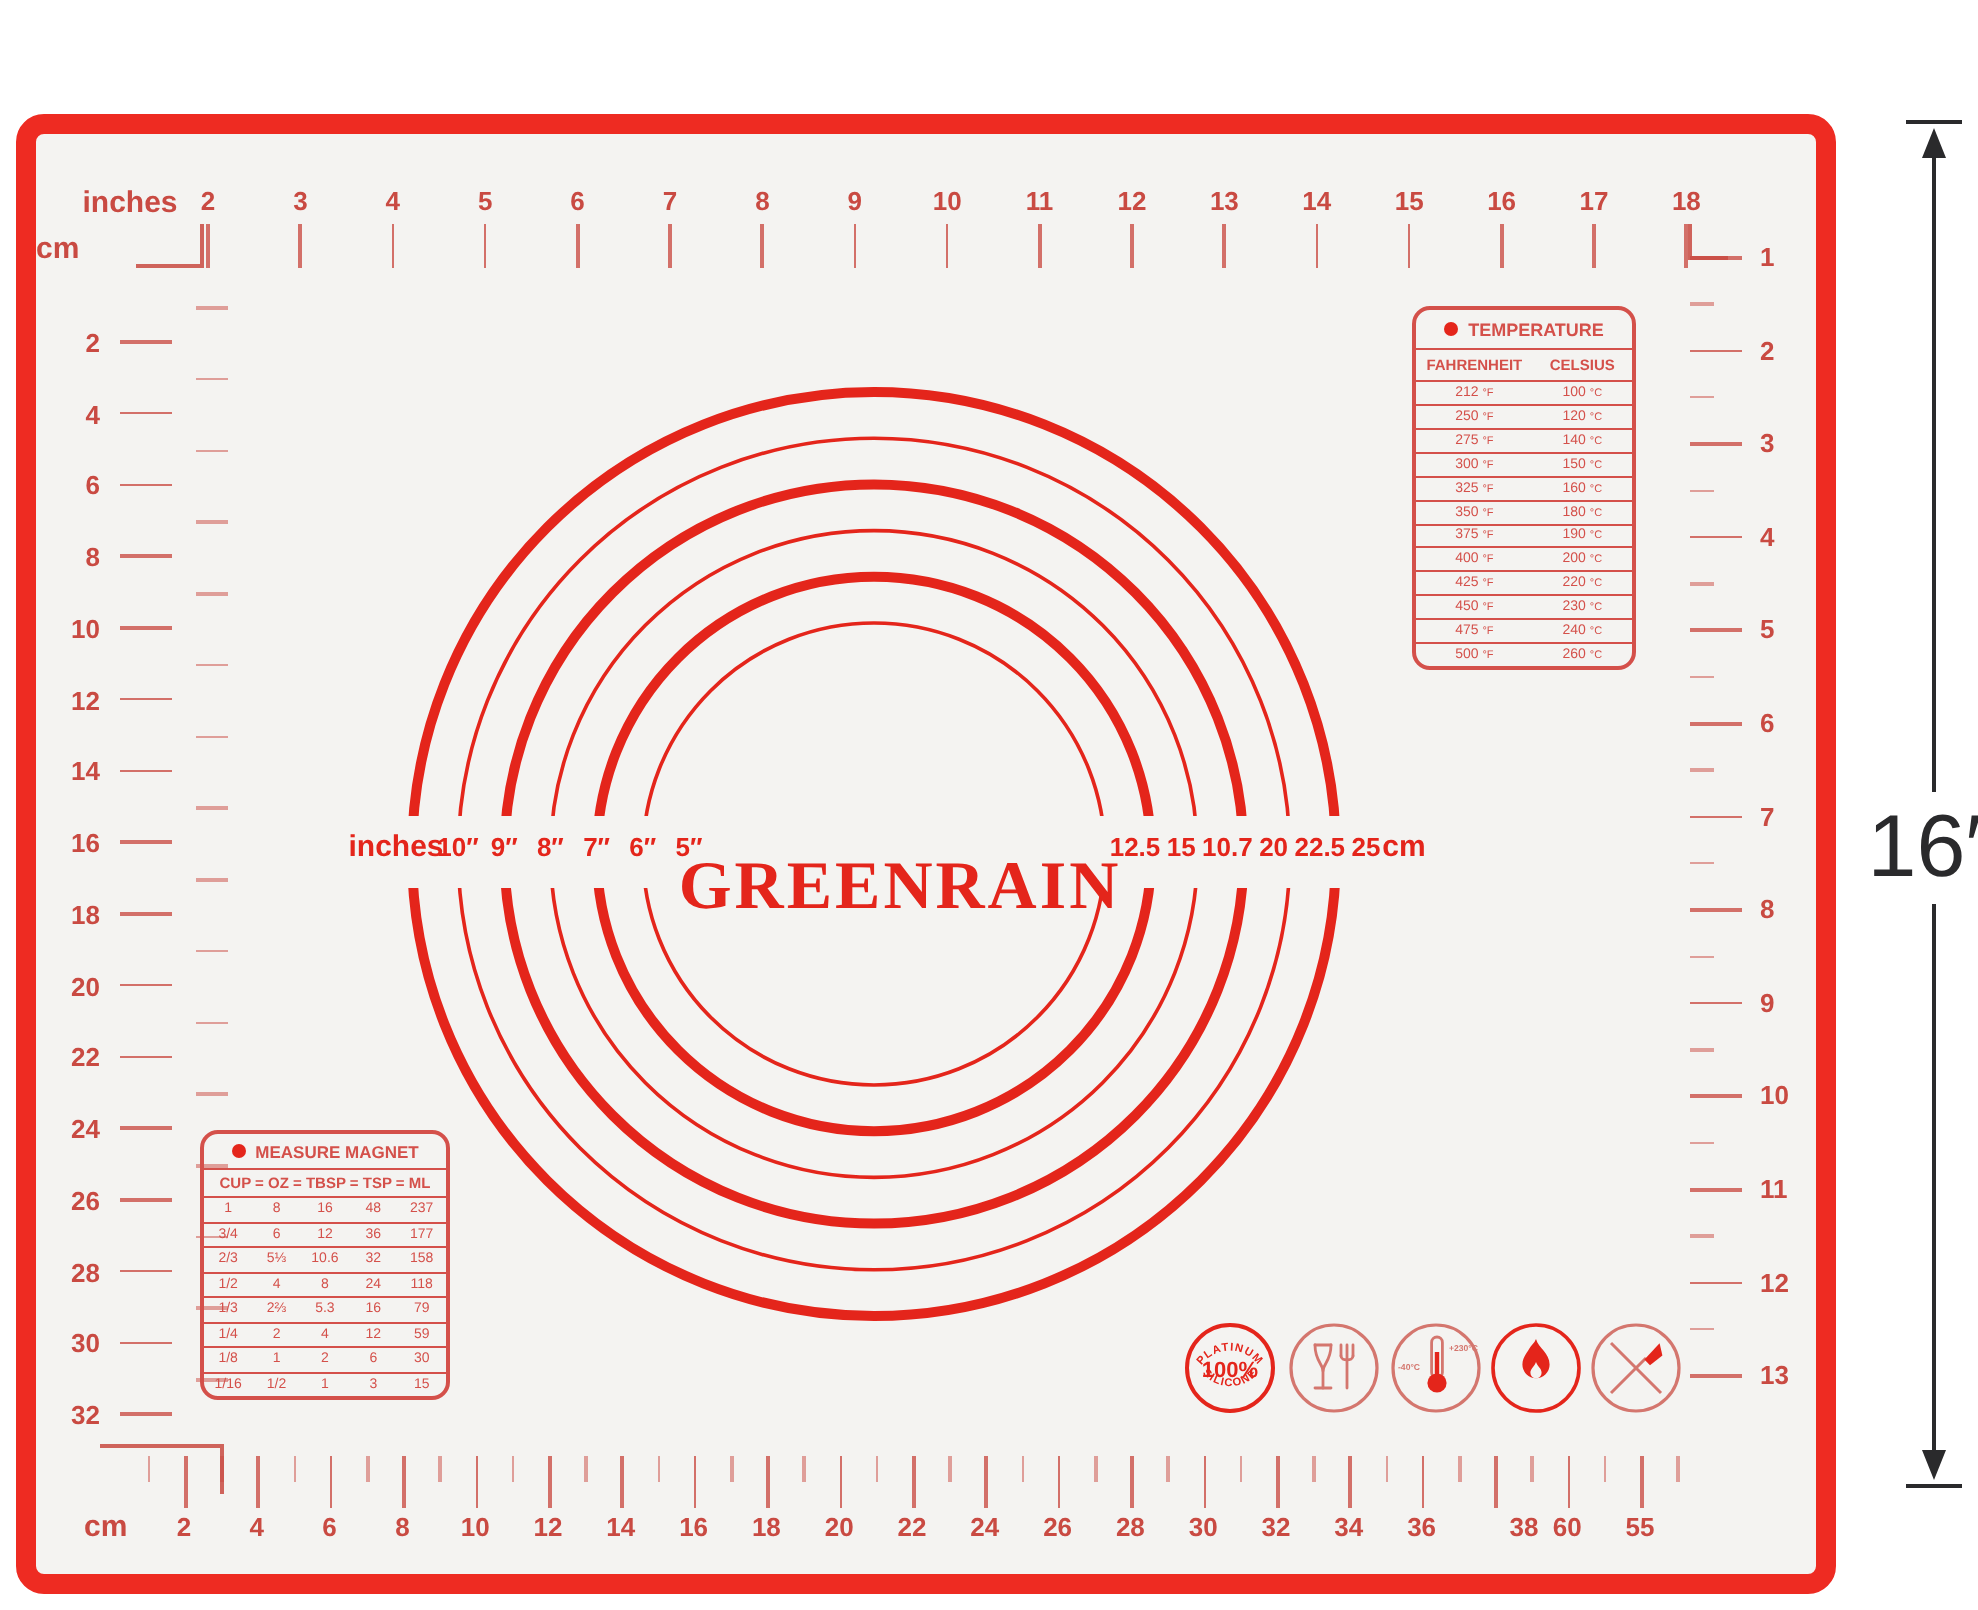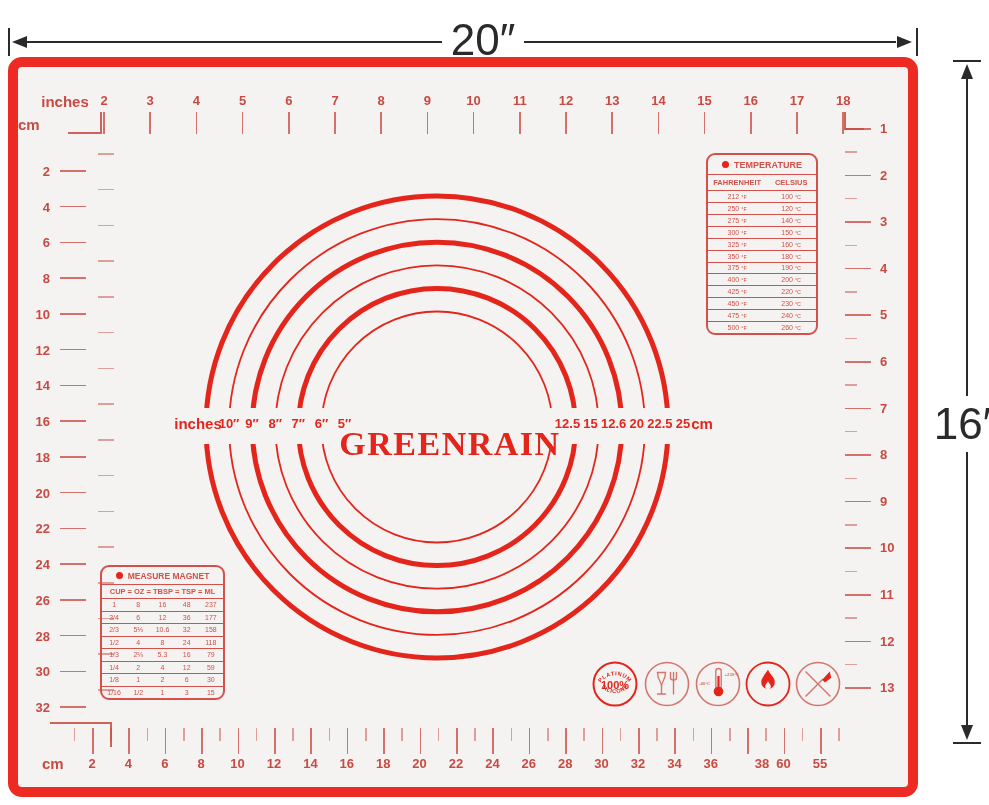--- a/index.html
+++ b/index.html
@@ -65,29 +65,20 @@
   .badge-arc{fill:var(--bright-red);font-size:5.6px;font-weight:bold;letter-spacing:.6px;
              font-family:"Liberation Sans",sans-serif;}
   .badge-center{fill:var(--bright-red);font-size:11px;font-weight:bold;font-family:"Liberation Sans",sans-serif;}
   .thermo-txt{fill:var(--soft-red);font-size:4.3px;font-weight:bold;font-family:"Liberation Sans",sans-serif;}
 </style>
 </head>
 <body>
 
 <div class="stage">
 
-  <div class="dim-top">
-    <div class="cap-v" style="left:0;top:0;"></div>
-    <div class="arr left" style="left:4px;"></div>
-    <div class="dline-h" style="left:19px;width:415px;"></div>
-    <div class="dim-label" style="left:436px;top:-10px;width:78px;">20″</div>
-    <div class="dline-h" style="left:516px;width:372px;"></div>
-    <div class="arr right" style="left:889px;"></div>
-    <div class="cap-v" style="right:0;top:0;"></div>
-  </div>
 
   <div class="dim-right">
     <div class="cap-h" style="left:5px;top:0;"></div>
     <div class="arr up" style="top:4px;"></div>
     <div class="dline-v" style="top:19px;height:317px;"></div>
     <div class="dim-label" style="left:-22px;top:342px;width:80px;">16″</div>
     <div class="dline-v" style="top:392px;height:273px;"></div>
     <div class="arr down" style="top:665px;"></div>
     <div class="cap-h" style="left:5px;bottom:0;"></div>
   </div>
@@ -479,18 +470,18 @@
     </svg>
 
   <div class="gauge-num" style="left: 189px; width: 44px;">10″</div>
       <div class="gauge-num" style="left: 212.1px; width: 44px;">9″</div>
       <div class="gauge-num" style="left: 235.2px; width: 44px;">8″</div>
       <div class="gauge-num" style="left: 258.3px; width: 44px;">7″</div>
       <div class="gauge-num" style="left: 281.4px; width: 44px;">6″</div>
       <div class="gauge-num" style="left: 304.5px; width: 44px;">5″</div>
       <div class="gauge-num" style="left: 527.5px; width: 44px;">12.5</div>
       <div class="gauge-num" style="left: 550.6px; width: 44px;">15</div>
-      <div class="gauge-num" style="left: 573.7px; width: 44px;">12.6</div>
+      <div class="gauge-num" style="left: 573.7px; width: 44px;">10.7</div>
       <div class="gauge-num" style="left: 596.8px; width: 44px;">20</div>
       <div class="gauge-num" style="left: 619.9px; width: 44px;">22.5</div>
       <div class="gauge-num" style="left: 643px; width: 44px;">25</div>
     </div>
 </div>
 
 </body></html>

